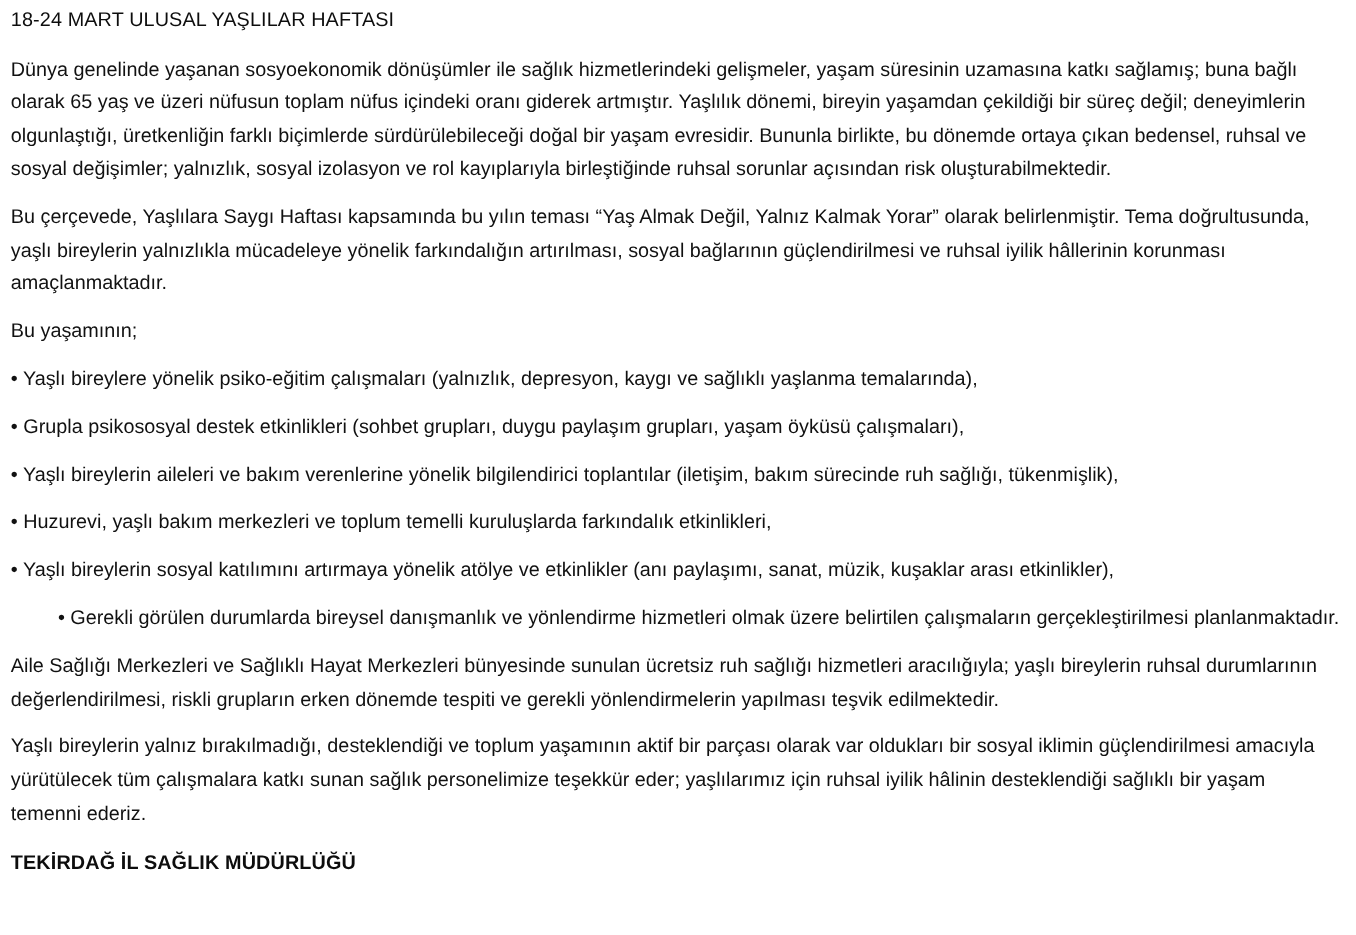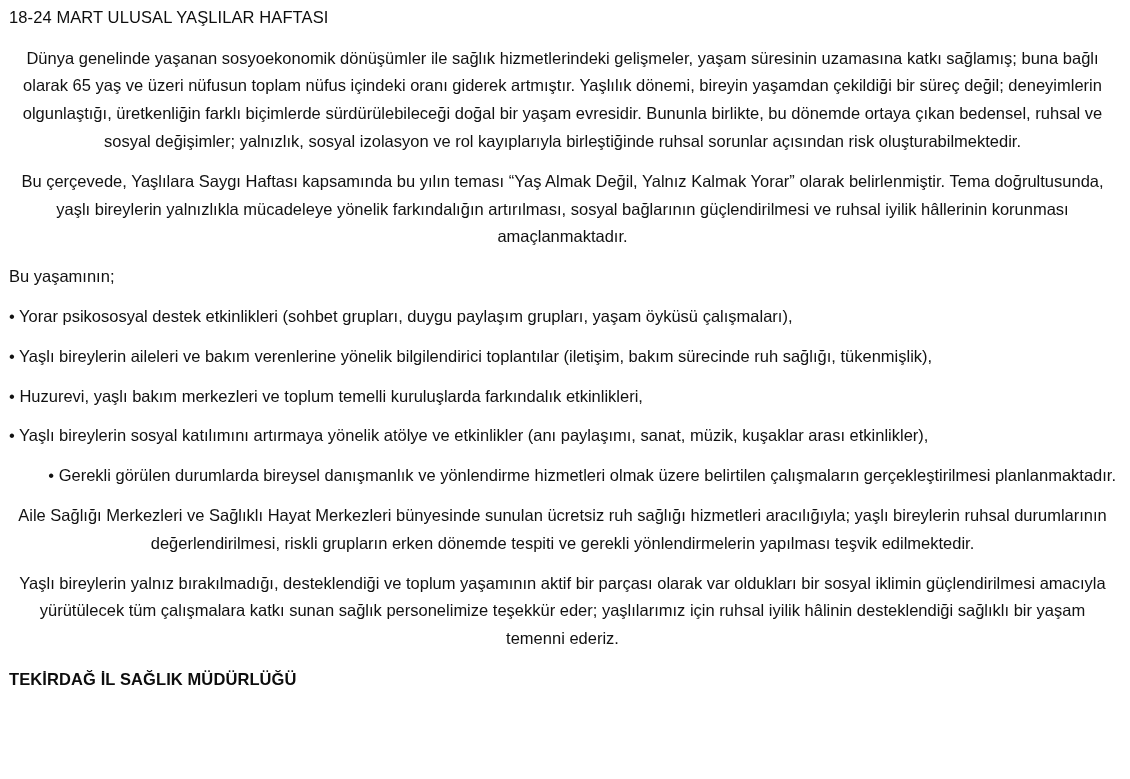--- a/index.html
+++ b/index.html
@@ -26,21 +26,21 @@
     line-height: 1.55;
     letter-spacing: 0.1px;
     margin: 0 0 14px 0;
     color: #0d0d0d;
   }
   .para {
     font-size: 16.5px;
     line-height: 27.8px;
     margin: 0 0 12px 0;
     color: #111111;
-    text-align: center;
+    text-align: left;
   }
   .para:last-of-type {
     margin-bottom: 0;
   }
   .lead-in {
     font-size: 16.5px;
     line-height: 27.8px;
     margin: 0 0 12px 0;
   }
   .bullet-list {
@@ -80,21 +80,25 @@
 
   <p class="para">Dünya genelinde yaşanan sosyoekonomik dönüşümler ile sağlık hizmetlerindeki gelişmeler, yaşam süresinin uzamasına katkı sağlamış; buna bağlı olarak 65 yaş ve üzeri nüfusun toplam nüfus içindeki oranı giderek artmıştır. Yaşlılık dönemi, bireyin yaşamdan çekildiği bir süreç değil; deneyimlerin olgunlaştığı, üretkenliğin farklı biçimlerde sürdürülebileceği doğal bir yaşam evresidir. Bununla birlikte, bu dönemde ortaya çıkan bedensel, ruhsal ve sosyal değişimler; yalnızlık, sosyal izolasyon ve rol kayıplarıyla birleştiğinde ruhsal sorunlar açısından risk oluşturabilmektedir.</p>
 
   <p class="para">Bu çerçevede, Yaşlılara Saygı Haftası kapsamında bu yılın teması “Yaş Almak Değil, Yalnız Kalmak Yorar” olarak belirlenmiştir. Tema doğrultusunda, yaşlı bireylerin yalnızlıkla mücadeleye yönelik farkındalığın artırılması, sosyal bağlarının güçlendirilmesi ve ruhsal iyilik hâllerinin korunması amaçlanmaktadır.</p>
 
   <p class="lead-in">Bu yaşamının;</p>
 
   <ul class="bullet-list">
     <li class="bullet-item">
       <span class="bullet-mark">• </span>
-      <span>Yorar psikososyal destek etkinlikleri (sohbet grupları, duygu paylaşım grupları, yaşam öyküsü çalışmaları),</span>
+      <span>Yaşlı bireylere yönelik psiko-eğitim çalışmaları (yalnızlık, depresyon, kaygı ve sağlıklı yaşlanma temalarında),</span>
+    </li>
+    <li class="bullet-item">
+      <span class="bullet-mark">• </span>
+      <span>Grupla psikososyal destek etkinlikleri (sohbet grupları, duygu paylaşım grupları, yaşam öyküsü çalışmaları),</span>
     </li>
     <li class="bullet-item">
       <span class="bullet-mark">• </span>
       <span>Yaşlı bireylerin aileleri ve bakım verenlerine yönelik bilgilendirici toplantılar (iletişim, bakım sürecinde ruh sağlığı, tükenmişlik),</span>
     </li>
     <li class="bullet-item">
       <span class="bullet-mark">• </span>
       <span>Huzurevi, yaşlı bakım merkezleri ve toplum temelli kuruluşlarda farkındalık etkinlikleri,</span>
     </li>
     <li class="bullet-item">

